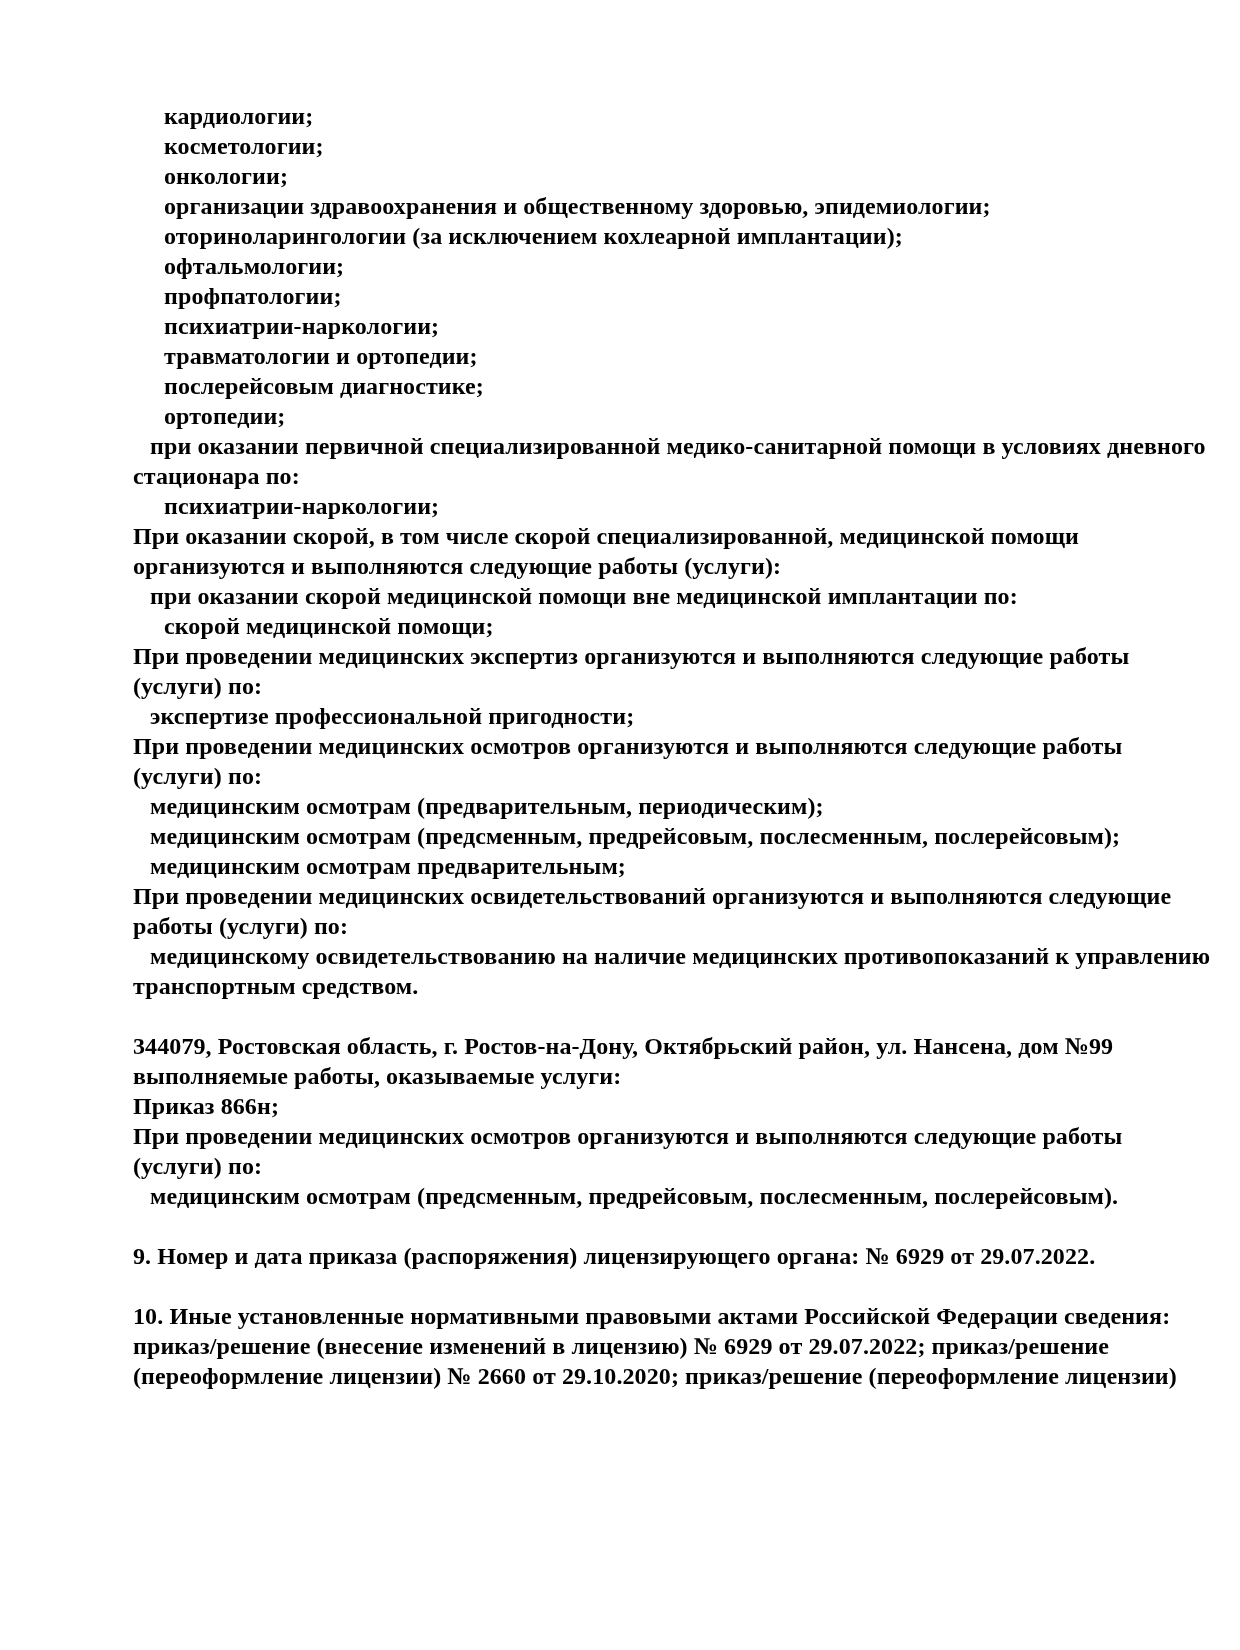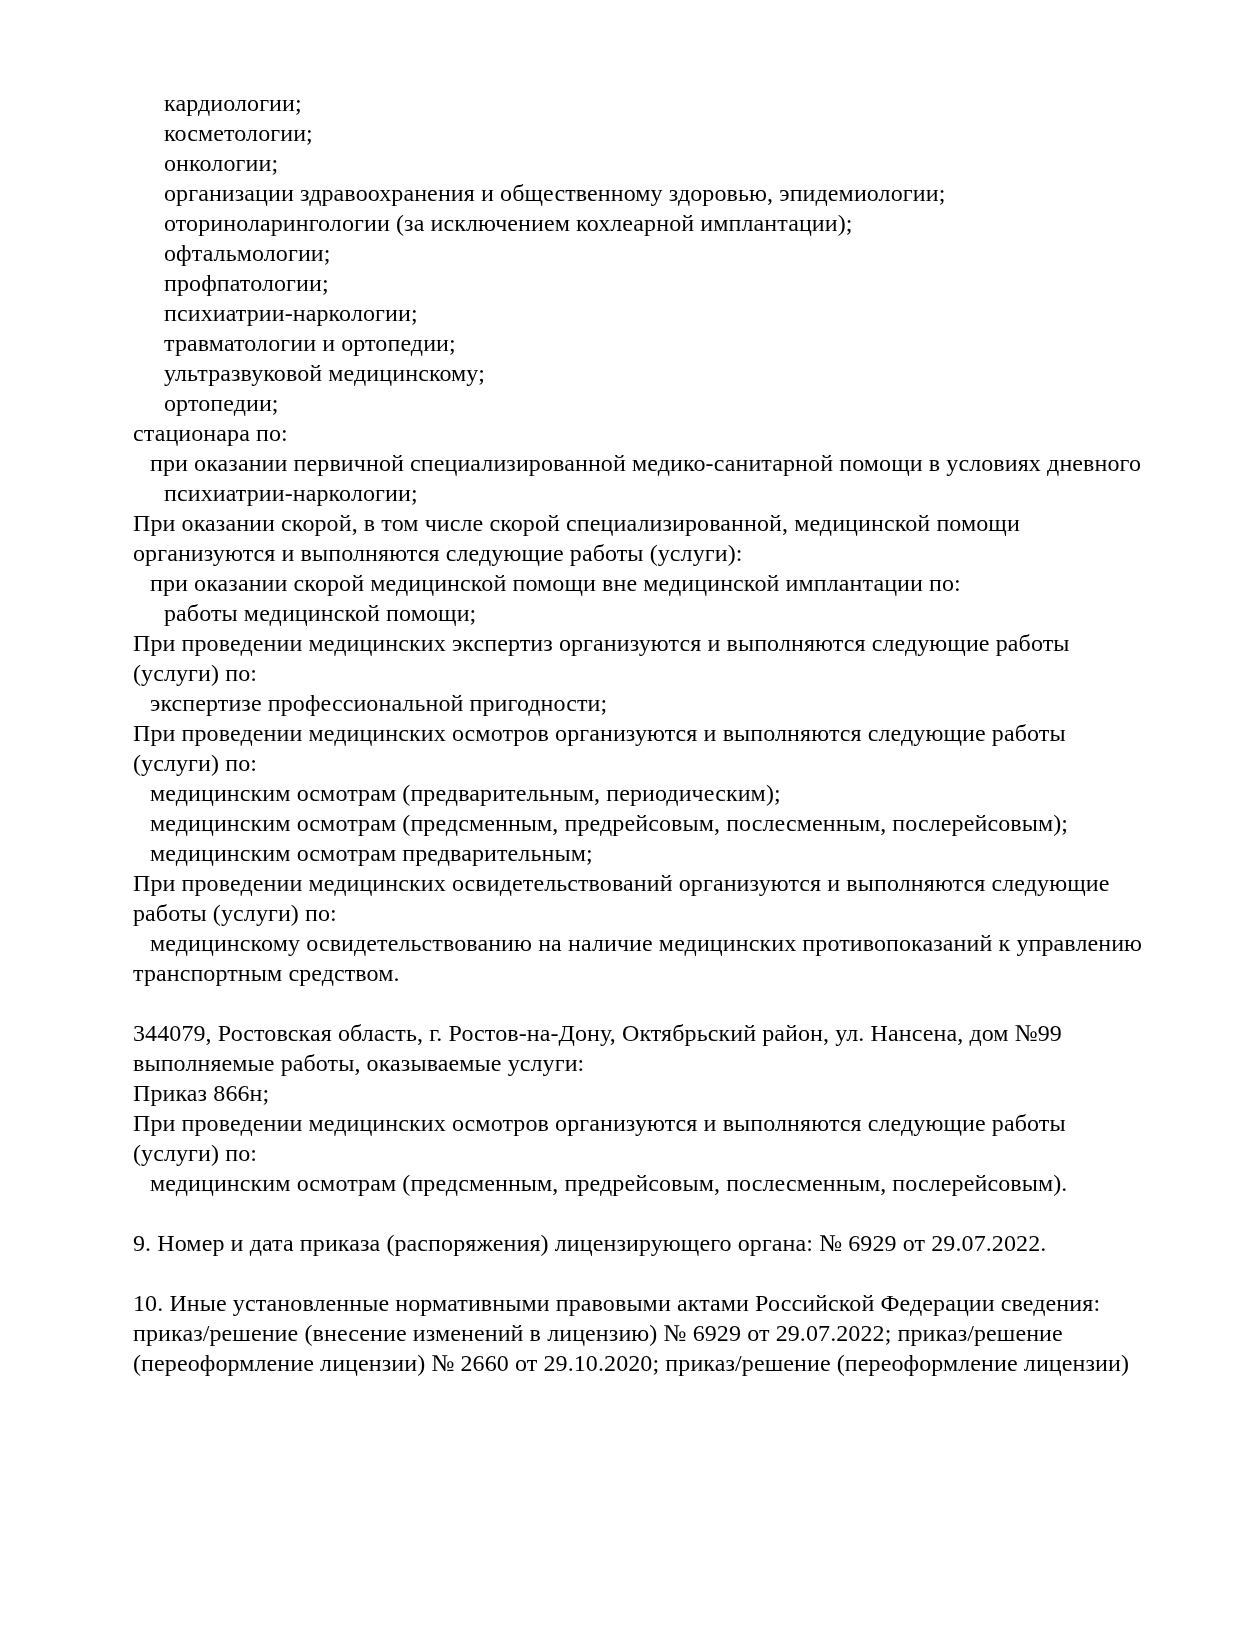--- a/index.html
+++ b/index.html
@@ -11,22 +11,23 @@
     position: relative;
     width: 1240px;
     height: 1650px;
     overflow: hidden;
     font-family: "Liberation Serif", "DejaVu Serif", serif;
     color: #000000;
   }
   .page {
     position: absolute;
     left: 133px;
-    top: 88px;
+    top: 101px;
     width: 995px;
+    font-weight: bold;
   }
   .line {
     font-size: 24px;
     line-height: 30px;
     white-space: nowrap;
     letter-spacing: 0.1px;
   }
   .ind-0 { padding-left: 0; }
   .ind-1 { padding-left: 17px; }
   .ind-2 { padding-left: 31px; }
@@ -38,29 +39,29 @@
   <div>
       <div class="line ind-2">кардиологии;</div>
       <div class="line ind-2">косметологии;</div>
       <div class="line ind-2">онкологии;</div>
       <div class="line ind-2">организации здравоохранения и общественному здоровью, эпидемиологии;</div>
       <div class="line ind-2">оториноларингологии (за исключением кохлеарной имплантации);</div>
       <div class="line ind-2">офтальмологии;</div>
       <div class="line ind-2">профпатологии;</div>
       <div class="line ind-2">психиатрии-наркологии;</div>
       <div class="line ind-2">травматологии и ортопедии;</div>
-      <div class="line ind-2">ультразвуковой медицинскому;</div>
+      <div class="line ind-2">послерейсовым диагностике;</div>
       <div class="line ind-2">ортопедии;</div>
+      <div class="line ind-1">при оказании первичной специализированной медико-санитарной помощи в условиях дневного</div>
       <div class="line ind-0">стационара по:</div>
-      <div class="line ind-1">при оказании первичной специализированной медико-санитарной помощи в условиях дневного</div>
       <div class="line ind-2">психиатрии-наркологии;</div>
       <div class="line ind-0">При оказании скорой, в том числе скорой специализированной, медицинской помощи</div>
       <div class="line ind-0">организуются и выполняются следующие работы (услуги):</div>
       <div class="line ind-1">при оказании скорой медицинской помощи вне медицинской имплантации по:</div>
-      <div class="line ind-2">работы медицинской помощи;</div>
+      <div class="line ind-2">скорой медицинской помощи;</div>
       <div class="line ind-0">При проведении медицинских экспертиз организуются и выполняются следующие работы</div>
       <div class="line ind-0">(услуги) по:</div>
       <div class="line ind-1">экспертизе профессиональной пригодности;</div>
       <div class="line ind-0">При проведении медицинских осмотров организуются и выполняются следующие работы</div>
       <div class="line ind-0">(услуги) по:</div>
       <div class="line ind-1">медицинским осмотрам (предварительным, периодическим);</div>
       <div class="line ind-1">медицинским осмотрам (предсменным, предрейсовым, послесменным, послерейсовым);</div>
       <div class="line ind-1">медицинским осмотрам предварительным;</div>
       <div class="line ind-0">При проведении медицинских освидетельствований организуются и выполняются следующие</div>
       <div class="line ind-0">работы (услуги) по:</div>

